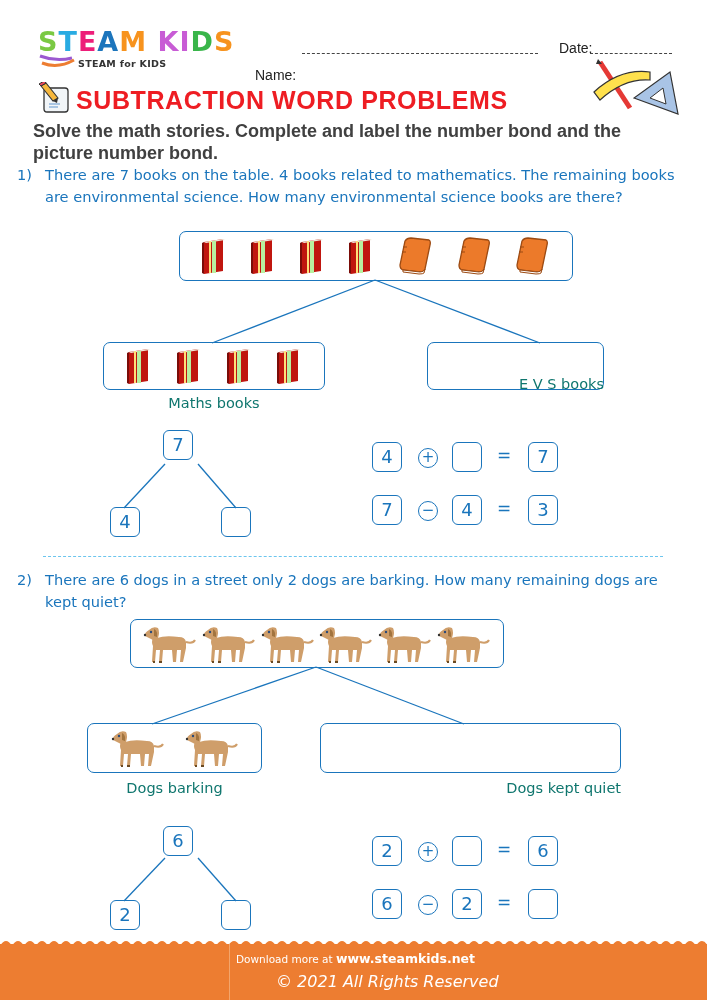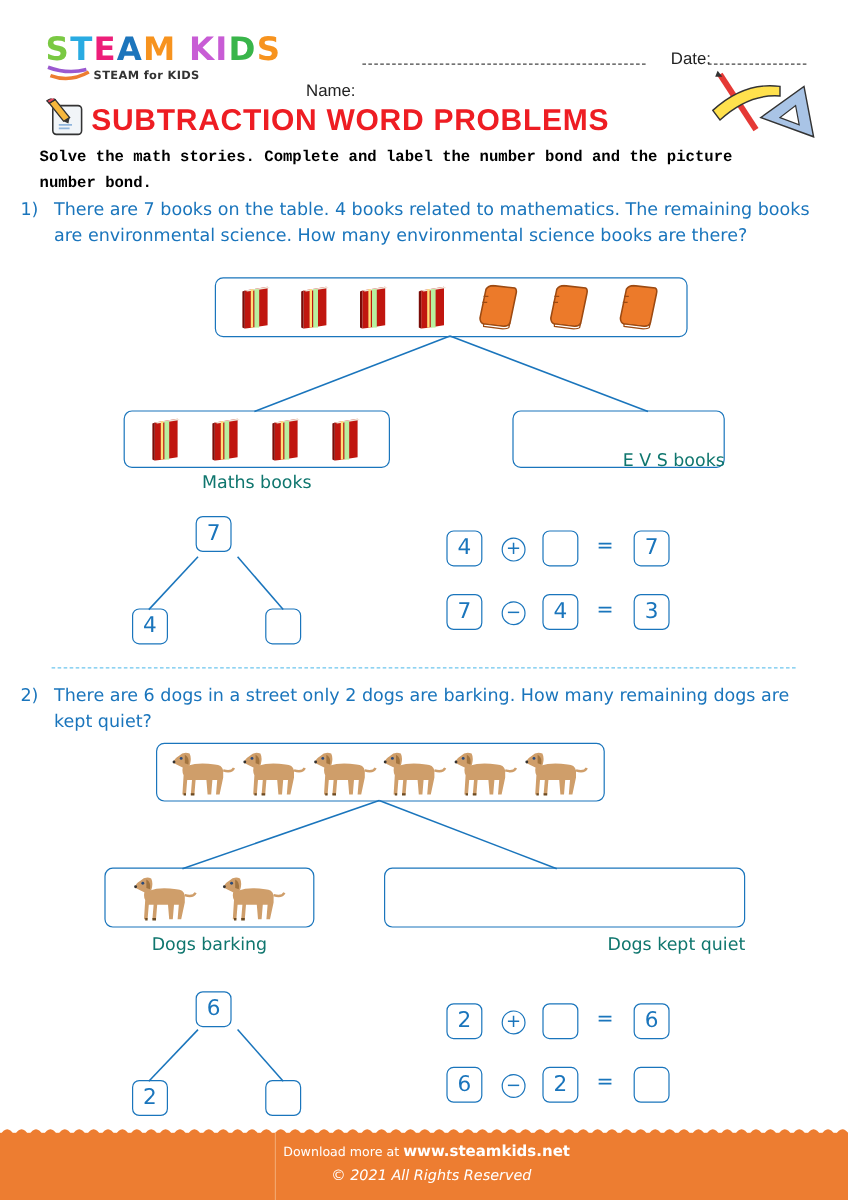--- a/index.html
+++ b/index.html
@@ -12,38 +12,38 @@
   .abs { position: absolute; }
   
   .logo-word { position: absolute; left: 38px; top: 28px; font-family: "DejaVu Sans", sans-serif; font-weight: bold; font-size: 27px; letter-spacing: 1px; line-height: 1; text-align: right; }
   .logo-sub { position: absolute; left: 78px; top: 58px; font-size: 9.5px; font-weight: bold; color: #333; letter-spacing: 0.3px; }
   .logo-swoosh { position: absolute; left: 38px; top: 52px; }
   
   .field-label { position: absolute; font-family: "Liberation Sans", sans-serif; font-size: 14px; color: #222; }
   .dotline { position: absolute; border-bottom: 1px dashed #444; height: 0; }
   
   .title { position: absolute; left: 76px; top: 86px; font-family: "Liberation Sans", sans-serif; font-weight: bold; font-size: 25px; color: #ee1d23; letter-spacing: 0.6px; }
-  .instructions { position: absolute; left: 33px; top: 120px; width: 630px; font-family: Liberation Mono, monospace; font-weight: bold; font-size: 13px; line-height: 22px; color: #000000; }
+  .instructions { position: absolute; left: 33px; top: 120px; width: 630px; font-family: Liberation Sans, sans-serif; font-weight: bold; font-size: 18px; line-height: 22px; color: #404040; }
   .question { position: absolute; left: 17px; width: 660px; font-family: "DejaVu Sans", sans-serif; font-size: 14.6px; line-height: 22px; color: #1a75bc; }
   .question .num { position: absolute; left: 0; top: 0; }
   .question .text { margin-left: 28px; display: block; }
   
   .pic-box { position: absolute; border: 1.5px solid #1a75bc; border-radius: 7px; box-sizing: border-box; display: flex; align-items: center; justify-content: space-around; padding: 0 10px; }
   .label { position: absolute; font-family: "DejaVu Sans", sans-serif; font-size: 14.5px; color: #0f766e; text-align: center; }
   .nbox { position: absolute; width: 30px; height: 30px; border: 1.5px solid #1a75bc; border-radius: 6px; box-sizing: border-box; font-family: "DejaVu Sans", sans-serif; font-size: 18px; color: #1a75bc; text-align: center; line-height: 27px; }
   .op { position: absolute; width: 20px; height: 20px; border: 1.3px solid #1a75bc; border-radius: 50%; box-sizing: border-box; font-size: 15px; line-height: 16px; text-align: center; color: #1a75bc; }
   .eq { position: absolute; font-size: 17px; color: #1a75bc; }
   svg.lines { position: absolute; left: 0; top: 0; pointer-events: none; }
   .divider { position: absolute; left: 43px; top: 556px; width: 620px; border-top: 1.5px dashed #6cc5ee; }
   
   .footer { position: absolute; left: 0; top: 944px; width: 707px; height: 56px; background: #ed7d31; }
   .footer-scallop { position: absolute; left: 0; top: 936px; width: 707px; height: 10px; }
   .footer-line1 { position: absolute; left: 236px; top: 951px; font-family: "DejaVu Sans", sans-serif; font-size: 10.5px; color: #fff; white-space: nowrap; }
   .footer-line1 b { font-size: 12.5px; }
-  .footer-line2 { position: absolute; left: 276px; top: 972px; font-family: "DejaVu Sans", sans-serif; font-style: italic; font-size: 12px; color: #fff; white-space: nowrap; }
+  .footer-line2 { position: absolute; left: 276px; top: 972px; font-family: "DejaVu Sans", sans-serif; font-style: italic; font-size: 16px; color: #fff; white-space: nowrap; }
   .footer-sep { position: absolute; left: 229px; top: 944px; width: 1px; height: 56px; background: #f3a56b; }
 </style>
 </head>
 <body>
 
 <div class="logo-word" id="logo-word"><span style="color: rgb(122, 201, 67);">S</span><span style="color: rgb(41, 171, 226);">T</span><span style="color: rgb(237, 30, 121);">E</span><span style="color: rgb(28, 117, 188);">A</span><span style="color: rgb(247, 147, 30);">M</span><span style="color: rgb(255, 255, 255);">&nbsp;</span><span style="color: rgb(200, 92, 213);">K</span><span style="color: rgb(200, 92, 213);">I</span><span style="color: rgb(57, 181, 74);">D</span><span style="color: rgb(247, 147, 30);">S</span></div>
 <svg class="logo-swoosh" width="40" height="18">
   <path d="M2 4 Q18 10 34 6" stroke="#9b59d0" stroke-width="3" fill="none"></path>
   <path d="M4 11 Q20 17 36 8" stroke="#ed7d31" stroke-width="3" fill="none"></path>
 </svg>

